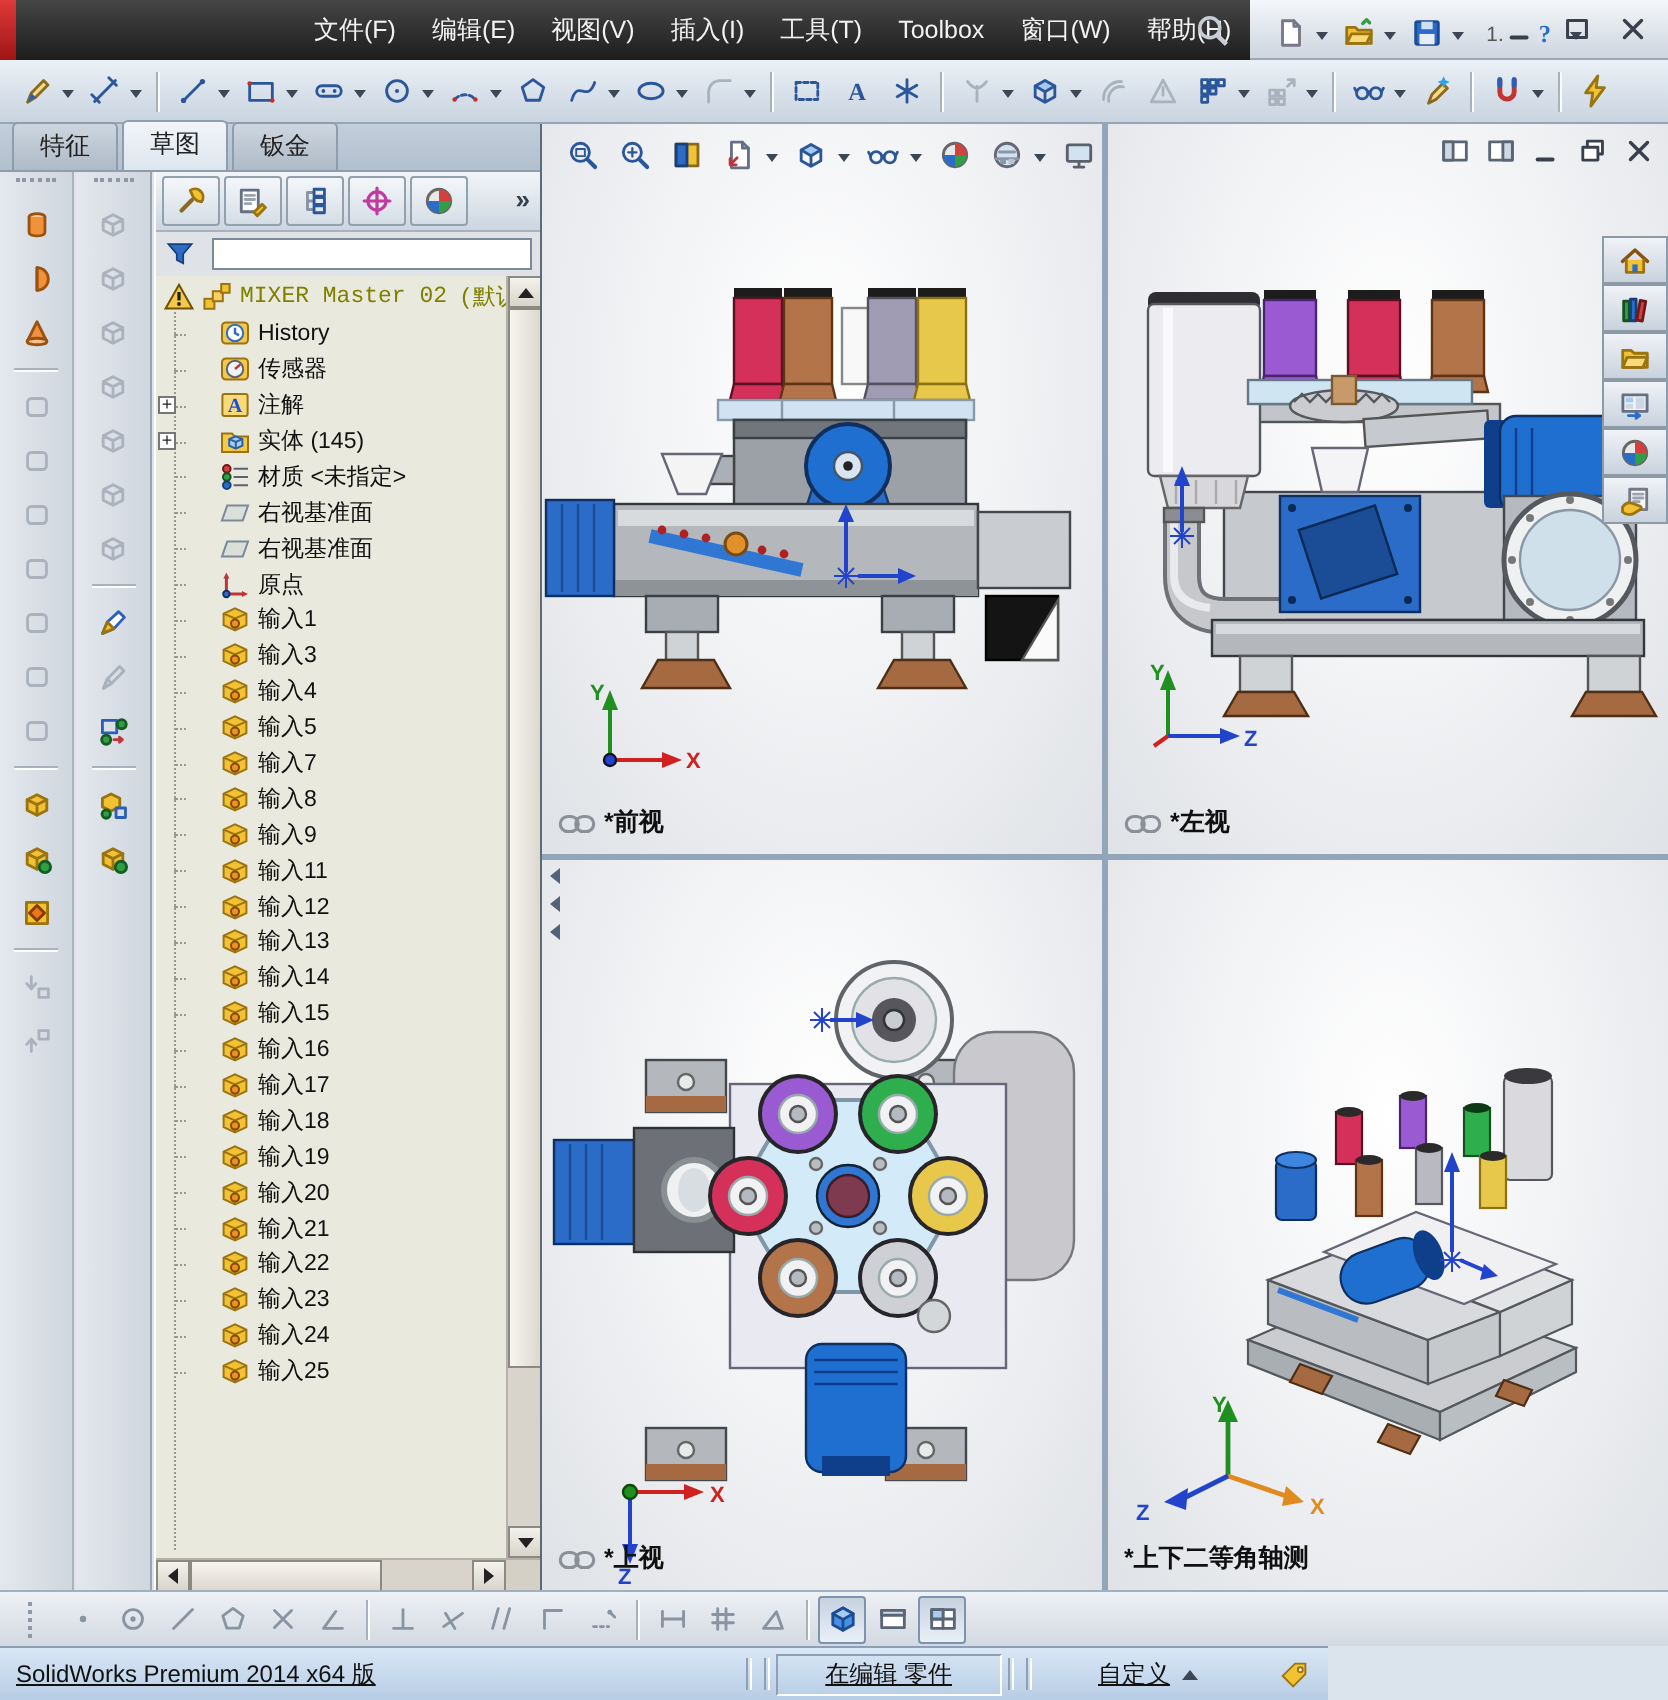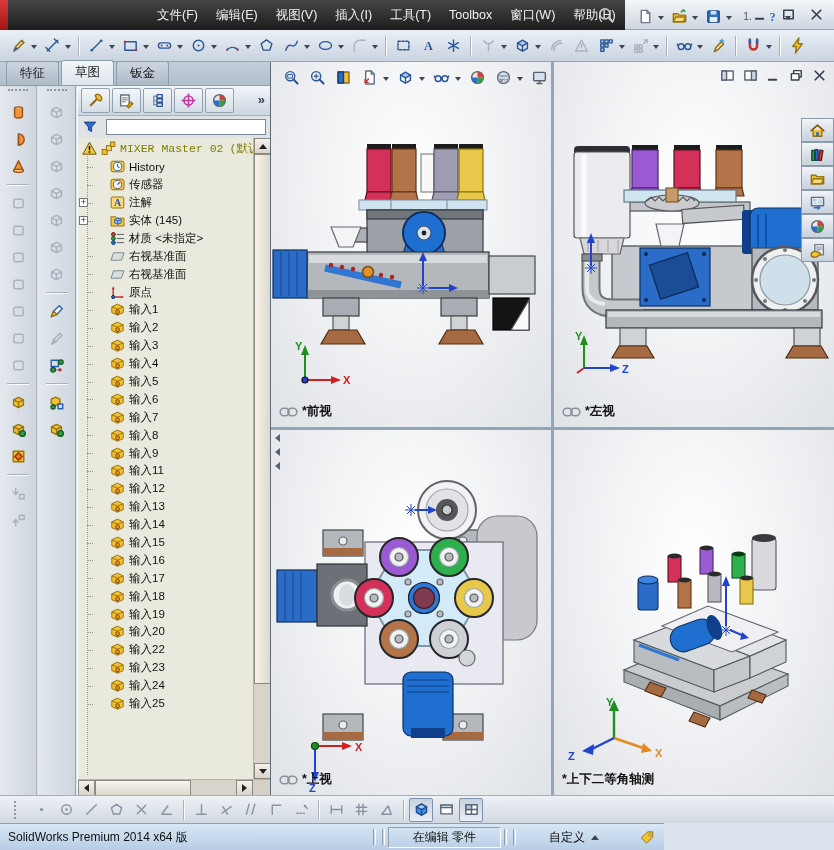--- a/index.html
+++ b/index.html
@@ -92,21 +92,21 @@
   .docctl .tbtn{width:20px;height:17px;}
   .taskpane{position:absolute;right:0;top:56px;width:33px;display:flex;flex-direction:column;z-index:5;}
   .taskpane .tbtn{width:33px;height:24px;background:linear-gradient(#f0f3f7,#c8d2dd);border:1px solid #8d9aa8;border-radius:0;}
   .gsplit{position:absolute;left:0;top:368px;width:8px;height:44px;display:flex;flex-direction:column;gap:6px;padding-top:4px;}
   .gsplit i{width:0;height:0;border:4px solid transparent;border-right:5px solid #51637a;}
   
   .btoolbar{position:absolute;left:0;top:795px;width:834px;height:28px;background:linear-gradient(#eef1f5,#d2d9e2);
      border-top:1px solid #9fb0c0;display:flex;align-items:center;padding-left:14px;gap:1px;}
   .btoolbar::before{content:'';width:4px;height:18px;border-left:2px dotted #8f99a5;margin-right:8px;}
   .statusbar{position:absolute;left:0;top:823px;width:664px;height:27px;background:linear-gradient(#d9e7f5,#b7cde5);
-     border-top:1px solid #8fa0b5;display:flex;align-items:center;padding:0 8px;font-size:12px;color:#111;}
+     border-top:1px solid #8fa0b5;display:flex;align-items:center;padding:0 8px;font-size:12px;color:#111;text-decoration:underline;}
   .spacer{flex:1;}
   .sdiv{width:3px;height:16px;border-left:1px solid #8fa0b5;border-right:1px solid #fff;margin:0 3px;}
   .scell{border:1px solid;border-color:#8fa0b5 #fff #fff #8fa0b5;padding:1px 24px;}
   .custom{display:flex;align-items:center;gap:6px;margin:0 40px 0 30px;}
   .caretup{width:0;height:0;border:4px solid transparent;border-bottom:5px solid #3c4654;margin-top:-4px;}
   .tagic{width:17px;height:17px;}
 </style>
 </head>
 <body>
 
@@ -666,28 +666,20 @@
               <circle cx="7.5" cy="9.8" r="2" fill="#e8922a" stroke="#8a4a00"></circle>
             </svg>
             <span class="tlabel">输入1</span>
           </div>
           <div class="trow">
             <svg class="tic" viewBox="0 0 15 15">
               <path d="M1.8 4.8 L7.5 2.2 L13.2 4.8 V10.6 L7.5 13.2 L1.8 10.6 Z" fill="#f2c233" stroke="#9a7410"></path>
               <path d="M1.8 4.8 L7.5 7.2 L13.2 4.8 M7.5 7.2 V13.2" fill="none" stroke="#9a7410"></path>
               <circle cx="7.5" cy="9.8" r="2" fill="#e8922a" stroke="#8a4a00"></circle>
             </svg>
-            <span class="tlabel">输入2</span>
-          </div>
-          <div class="trow">
-            <svg class="tic" viewBox="0 0 15 15">
-              <path d="M1.8 4.8 L7.5 2.2 L13.2 4.8 V10.6 L7.5 13.2 L1.8 10.6 Z" fill="#f2c233" stroke="#9a7410"></path>
-              <path d="M1.8 4.8 L7.5 7.2 L13.2 4.8 M7.5 7.2 V13.2" fill="none" stroke="#9a7410"></path>
-              <circle cx="7.5" cy="9.8" r="2" fill="#e8922a" stroke="#8a4a00"></circle>
-            </svg>
             <span class="tlabel">输入3</span>
           </div>
           <div class="trow">
             <svg class="tic" viewBox="0 0 15 15">
               <path d="M1.8 4.8 L7.5 2.2 L13.2 4.8 V10.6 L7.5 13.2 L1.8 10.6 Z" fill="#f2c233" stroke="#9a7410"></path>
               <path d="M1.8 4.8 L7.5 7.2 L13.2 4.8 M7.5 7.2 V13.2" fill="none" stroke="#9a7410"></path>
               <circle cx="7.5" cy="9.8" r="2" fill="#e8922a" stroke="#8a4a00"></circle>
             </svg>
             <span class="tlabel">输入4</span>
           </div>
@@ -698,28 +690,20 @@
               <circle cx="7.5" cy="9.8" r="2" fill="#e8922a" stroke="#8a4a00"></circle>
             </svg>
             <span class="tlabel">输入5</span>
           </div>
           <div class="trow">
             <svg class="tic" viewBox="0 0 15 15">
               <path d="M1.8 4.8 L7.5 2.2 L13.2 4.8 V10.6 L7.5 13.2 L1.8 10.6 Z" fill="#f2c233" stroke="#9a7410"></path>
               <path d="M1.8 4.8 L7.5 7.2 L13.2 4.8 M7.5 7.2 V13.2" fill="none" stroke="#9a7410"></path>
               <circle cx="7.5" cy="9.8" r="2" fill="#e8922a" stroke="#8a4a00"></circle>
             </svg>
-            <span class="tlabel">输入6</span>
-          </div>
-          <div class="trow">
-            <svg class="tic" viewBox="0 0 15 15">
-              <path d="M1.8 4.8 L7.5 2.2 L13.2 4.8 V10.6 L7.5 13.2 L1.8 10.6 Z" fill="#f2c233" stroke="#9a7410"></path>
-              <path d="M1.8 4.8 L7.5 7.2 L13.2 4.8 M7.5 7.2 V13.2" fill="none" stroke="#9a7410"></path>
-              <circle cx="7.5" cy="9.8" r="2" fill="#e8922a" stroke="#8a4a00"></circle>
-            </svg>
             <span class="tlabel">输入7</span>
           </div>
           <div class="trow">
             <svg class="tic" viewBox="0 0 15 15">
               <path d="M1.8 4.8 L7.5 2.2 L13.2 4.8 V10.6 L7.5 13.2 L1.8 10.6 Z" fill="#f2c233" stroke="#9a7410"></path>
               <path d="M1.8 4.8 L7.5 7.2 L13.2 4.8 M7.5 7.2 V13.2" fill="none" stroke="#9a7410"></path>
               <circle cx="7.5" cy="9.8" r="2" fill="#e8922a" stroke="#8a4a00"></circle>
             </svg>
             <span class="tlabel">输入8</span>
           </div>
@@ -803,20 +787,28 @@
             </svg>
             <span class="tlabel">输入19</span>
           </div>
           <div class="trow">
             <svg class="tic" viewBox="0 0 15 15">
               <path d="M1.8 4.8 L7.5 2.2 L13.2 4.8 V10.6 L7.5 13.2 L1.8 10.6 Z" fill="#f2c233" stroke="#9a7410"></path>
               <path d="M1.8 4.8 L7.5 7.2 L13.2 4.8 M7.5 7.2 V13.2" fill="none" stroke="#9a7410"></path>
               <circle cx="7.5" cy="9.8" r="2" fill="#e8922a" stroke="#8a4a00"></circle>
             </svg>
             <span class="tlabel">输入20</span>
+          </div>
+          <div class="trow">
+            <svg class="tic" viewBox="0 0 15 15">
+              <path d="M1.8 4.8 L7.5 2.2 L13.2 4.8 V10.6 L7.5 13.2 L1.8 10.6 Z" fill="#f2c233" stroke="#9a7410"></path>
+              <path d="M1.8 4.8 L7.5 7.2 L13.2 4.8 M7.5 7.2 V13.2" fill="none" stroke="#9a7410"></path>
+              <circle cx="7.5" cy="9.8" r="2" fill="#e8922a" stroke="#8a4a00"></circle>
+            </svg>
+            <span class="tlabel">输入21</span>
           </div>
           <div class="trow">
             <svg class="tic" viewBox="0 0 15 15">
               <path d="M1.8 4.8 L7.5 2.2 L13.2 4.8 V10.6 L7.5 13.2 L1.8 10.6 Z" fill="#f2c233" stroke="#9a7410"></path>
               <path d="M1.8 4.8 L7.5 7.2 L13.2 4.8 M7.5 7.2 V13.2" fill="none" stroke="#9a7410"></path>
               <circle cx="7.5" cy="9.8" r="2" fill="#e8922a" stroke="#8a4a00"></circle>
             </svg>
             <span class="tlabel">输入22</span>
           </div>
           <div class="trow">

